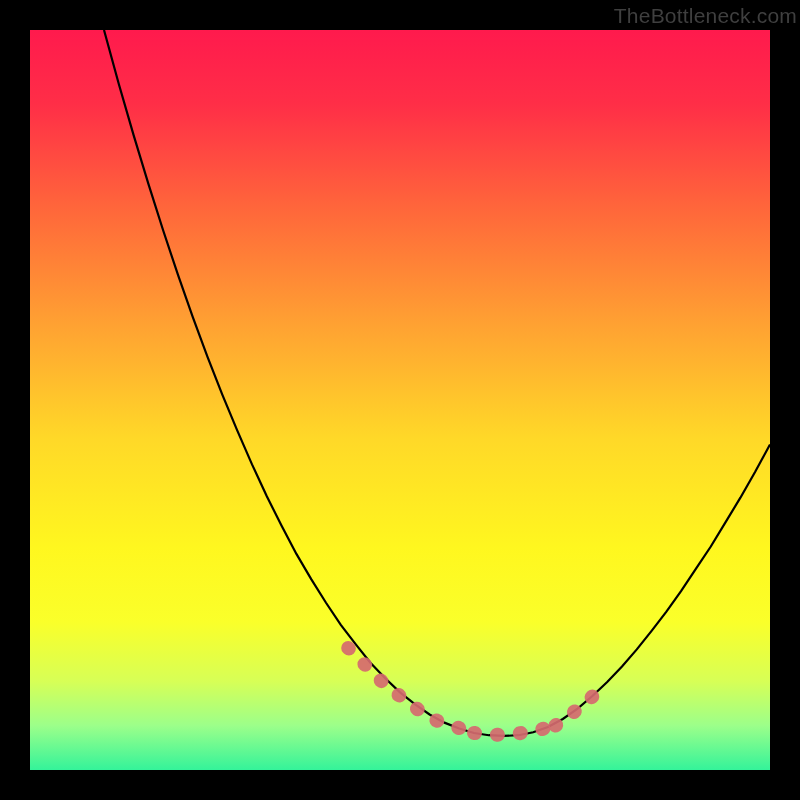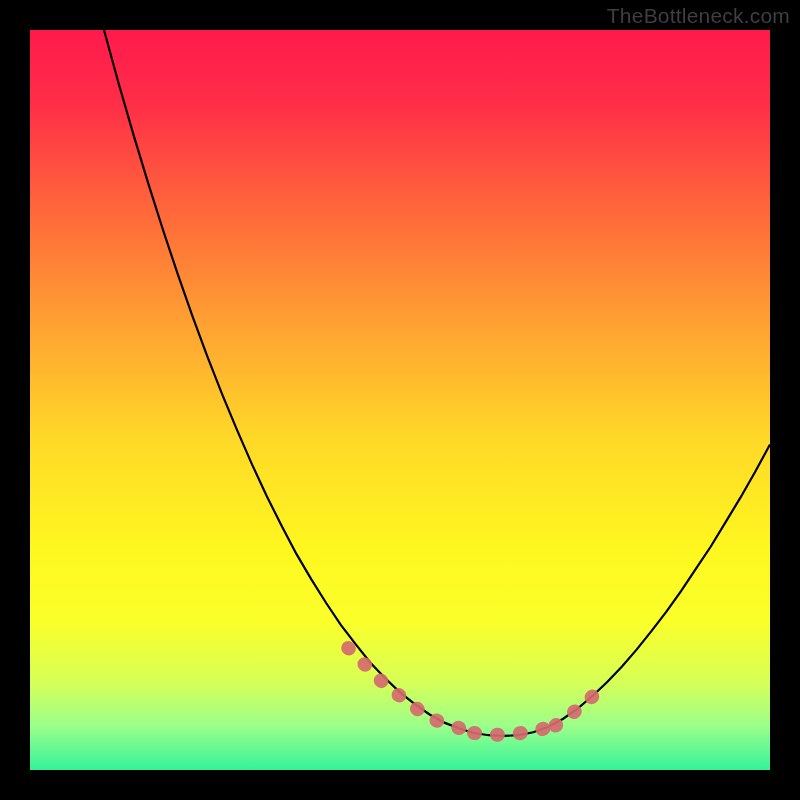--- a/index.html
+++ b/index.html
@@ -12,21 +12,21 @@
     font-family: Arial, Helvetica, sans-serif;
   }
   #stage {
     position: relative;
     width: 800px;
     height: 800px;
   }
   #watermark {
     position: absolute;
     top: 4px;
-    right: 10px;
+    right: 3px;
     color: #3f3f3f;
     font-size: 21px;
     font-weight: 500;
     letter-spacing: 0.2px;
     z-index: 10;
     text-align: right;
   }
   svg {
     position: absolute;
     top: 0;

